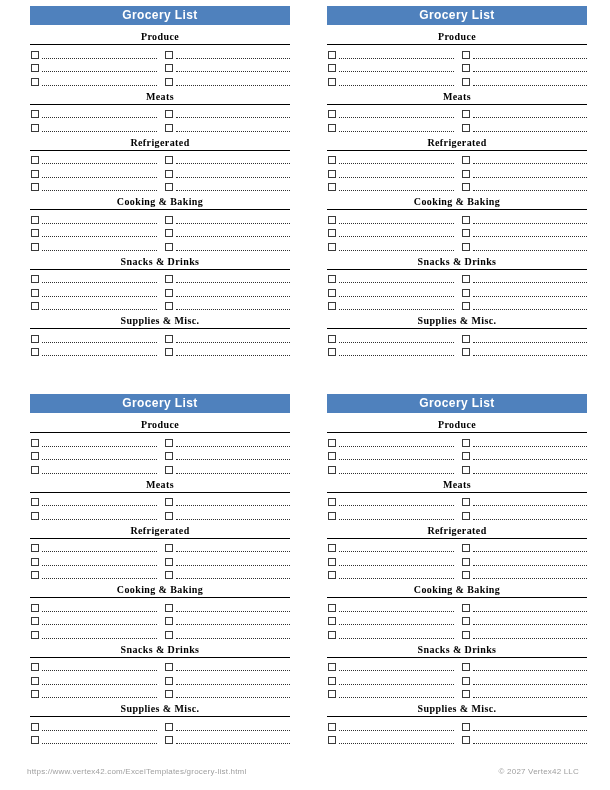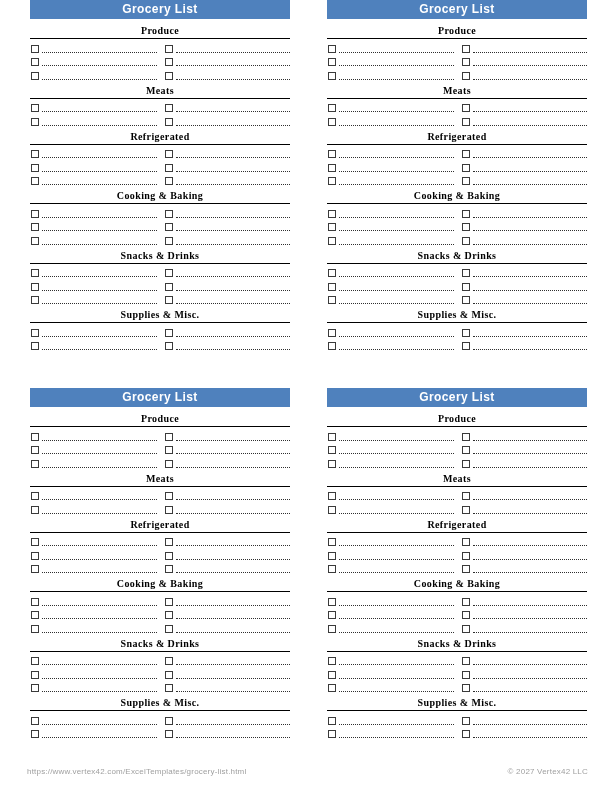--- a/index.html
+++ b/index.html
@@ -6,21 +6,21 @@
   html, body { background: #ffffff; }
   body {
     width: 610px; height: 790px;
     position: relative;
     font-family: "Liberation Sans", "DejaVu Sans", sans-serif;
     overflow: hidden;
   }
   .sheet { position: absolute; inset: 0; background: #ffffff; }
 
   .quadrant-grid {
-    position: absolute; left: 30px; top: 0;
+    position: absolute; left: 30px; top: 6px;
     display: grid;
     grid-template-columns: 260px 260px;
     column-gap: 37px;
     row-gap: 36px;
   }
   .quadrant {
     width: 260px; height: 352px;
     display: flex; flex-direction: column;
   }
   .banner {
@@ -55,21 +55,21 @@
     margin-right: 3px; margin-bottom: 0px;
   }
   .entry-line {
     flex: 1 1 auto;
     border-bottom: 1px dotted #2f2f2f;
     height: 1px;
   }
 
   .footer {
     position: absolute;
-    left: 27px; right: 22px; top: 767px;
+    left: 27px; right: 31px; top: 767px;
     display: flex; justify-content: space-between; align-items: baseline;
     font-size: 8px; color: #9f9f9f;
     letter-spacing: 0.2px;
   }
   .footer-url { color: #9f9f9f; text-decoration: none; }
 </style>
 </head>
 <body>
 
 <div class="sheet">

